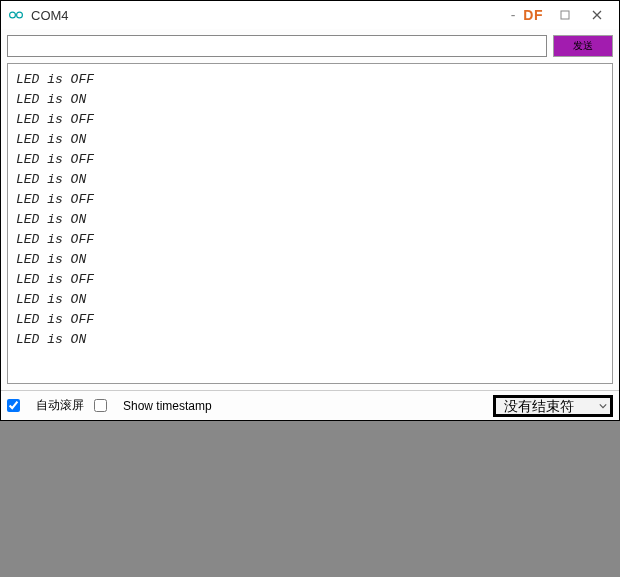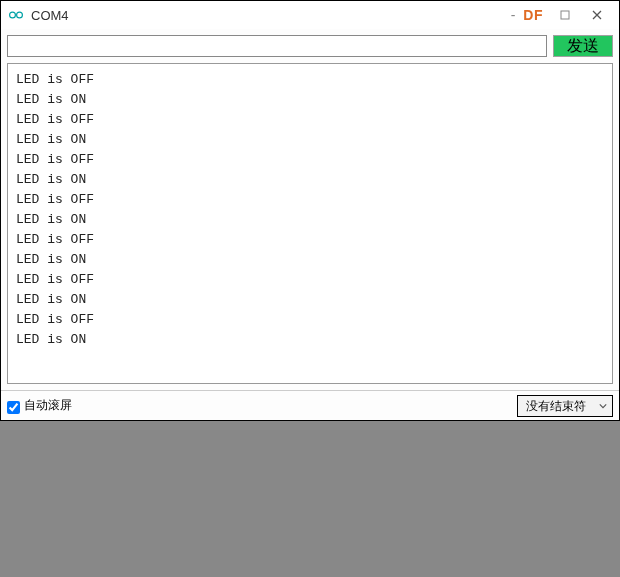--- a/index.html
+++ b/index.html
@@ -62,34 +62,35 @@
   flex: 1;
   height: 22px;
   border: 1px solid #888;
   padding: 2px 4px;
   font-size: 12px;
   background: #fff;
 }
 .btn {
   height: 22px;
   min-width: 60px;
-  background: #22c55e;
+  background: #a21caf;
   border: 1px solid #a0a0a0;
-  font-size: 16px;
+  font-size: 10px;
   font-family: inherit;
   padding: 0 10px;
   cursor: default;
   display: inline-flex; align-items: center; justify-content: center;
 }
 .console-wrap {
   flex: 1;
   margin: 0 6px 6px 6px;
   border: 1px solid #999;
   background: #fff;
   overflow: hidden;
+  font-style: italic;
 }
 .console {
   width: 100%; height: 100%;
   padding: 6px 8px;
   font-family: "Courier New", Consolas, monospace;
   font-size: 13px;
   line-height: 20px;
   color: #222;
   white-space: pre;
   overflow-y: auto;
@@ -97,35 +98,35 @@
 .footer {
   height: 30px;
   border-top: 1px solid #ccc;
   display: flex;
   align-items: center;
   padding: 0 6px;
   gap: 10px;
   font-size: 12px;
 }
 .chk {
-  display: flex; align-items: flex-end; gap: 4px;
+  display: flex; align-items: center; gap: 16px;
 }
 .chk input { width: 13px; height: 13px; }
 .footer .spacer { flex: 1; }
 .select-wrap {
   position: relative;
   display: inline-flex; align-items: center;
 }
 .select {
   height: 22px;
-  border: 1px solid #000000;
+  border: 3px solid #000000;
   background: #f3f3f3;
-  font-size: 12px;
+  font-size: 14px;
   font-family: inherit;
-  padding: 0 22px 0 8px;
+  padding: 0 36px 0 8px;
   appearance: none;
   -webkit-appearance: none;
   cursor: default;
 }
 .select-wrap .chev {
   position: absolute; right: 6px; pointer-events: none;
   color: #555;
 }
 </style>
 </head>
@@ -180,20 +181,24 @@
 LED is ON
 LED is OFF
 LED is ON</div>
   </div>
 
   <div class="footer">
     <label class="chk">
       <input type="checkbox" id="chk-auto" checked="" style="">
       <span>自动滚屏</span>
     </label>
+    <label class="chk">
+      <input type="checkbox" id="chk-ts" style="">
+      <span>Show timestamp</span>
+    </label>
     <span class="spacer"></span>
     <div class="select-wrap">
       <select class="select" style="min-width:96px">
         <option id="opt-le">没有结束符</option>
       </select>
       <span class="chev">
         <svg width="8" height="8" viewBox="0 0 10 10">
             <path d="M1 3 L5 7 L9 3" fill="none" stroke="#555" stroke-width="1.4"></path>
           </svg>
       </span>

